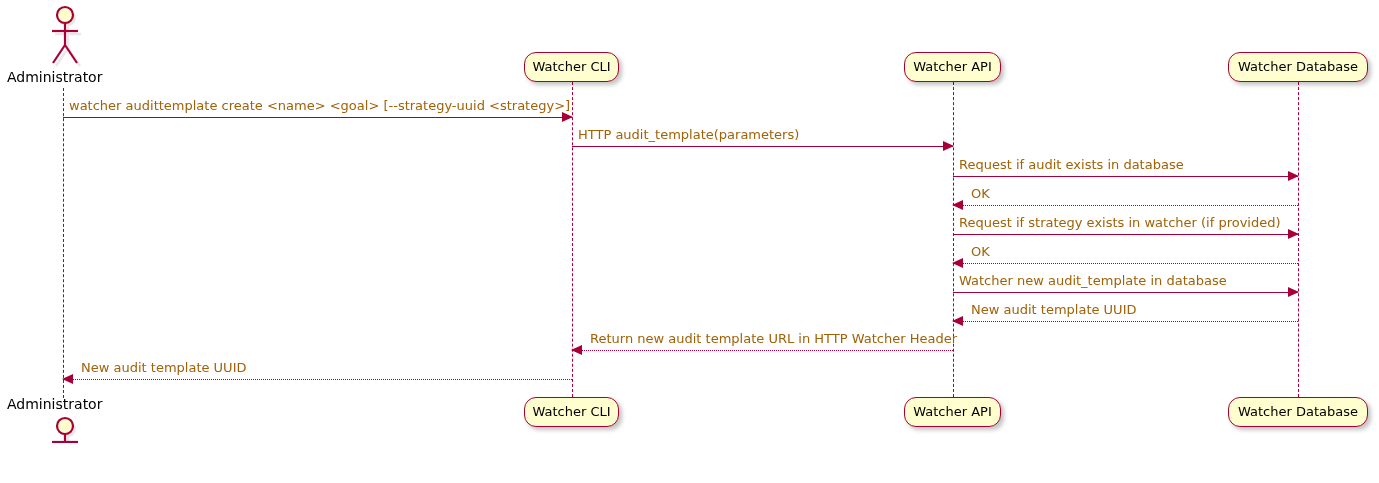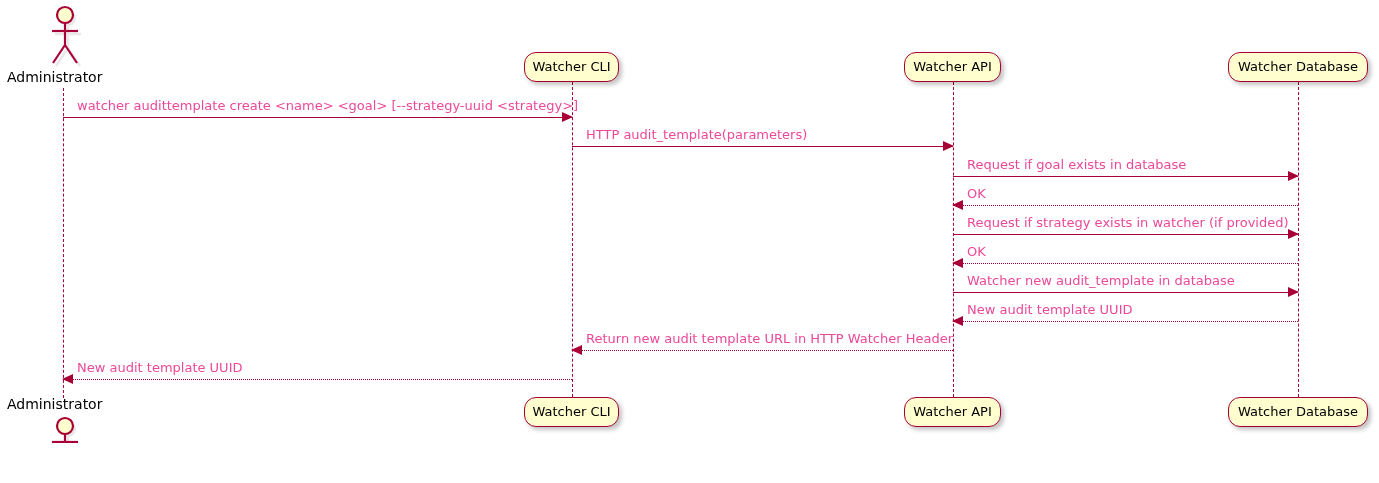--- a/index.html
+++ b/index.html
@@ -88,26 +88,25 @@
     border-left: 11px solid #A80036;
   }
   .msg.to-left .head {
     left: -1px;
     border-right: 11px solid #A80036;
   }
   .msg .label {
     position: absolute;
     top: -19px;
     font-size: 13px;
-    color: #ec4899;
+    color: #a16207;
     white-space: nowrap;
-    margin-left: 8px;
   }
   .msg.to-right .label { left: 6px; }
-  .msg.to-left  .label { left: 6px; }
+  .msg.to-left  .label { left: 18px; }
 </style>
 </head>
 <body>
 
 <div id="diagram">
 
   <div class="lifeline" style="left:63px; top:88px; height:310px;"></div>
   <div class="lifeline" style="left:572px; top:82px; height:315px;"></div>
   <div class="lifeline" style="left:953px; top:82px; height:315px;"></div>
   <div class="lifeline" style="left:1298px; top:82px; height:315px;"></div>
@@ -145,21 +144,21 @@
 
   <div class="msg to-right" style="left:572px; top:146px; width:381px;">
     <div class="line"></div>
     <div class="head"></div>
     <div class="label">HTTP audit_template(parameters)</div>
   </div>
 
   <div class="msg to-right" style="left:953px; top:176px; width:345px;">
     <div class="line"></div>
     <div class="head"></div>
-    <div class="label">Request if goal exists in database</div>
+    <div class="label">Request if audit exists in database</div>
   </div>
 
   <div class="msg to-left dotted" style="left:953px; top:205px; width:345px;">
     <div class="line"></div>
     <div class="head"></div>
     <div class="label">OK</div>
   </div>
 
   <div class="msg to-right" style="left:953px; top:234px; width:345px;">
     <div class="line"></div>

